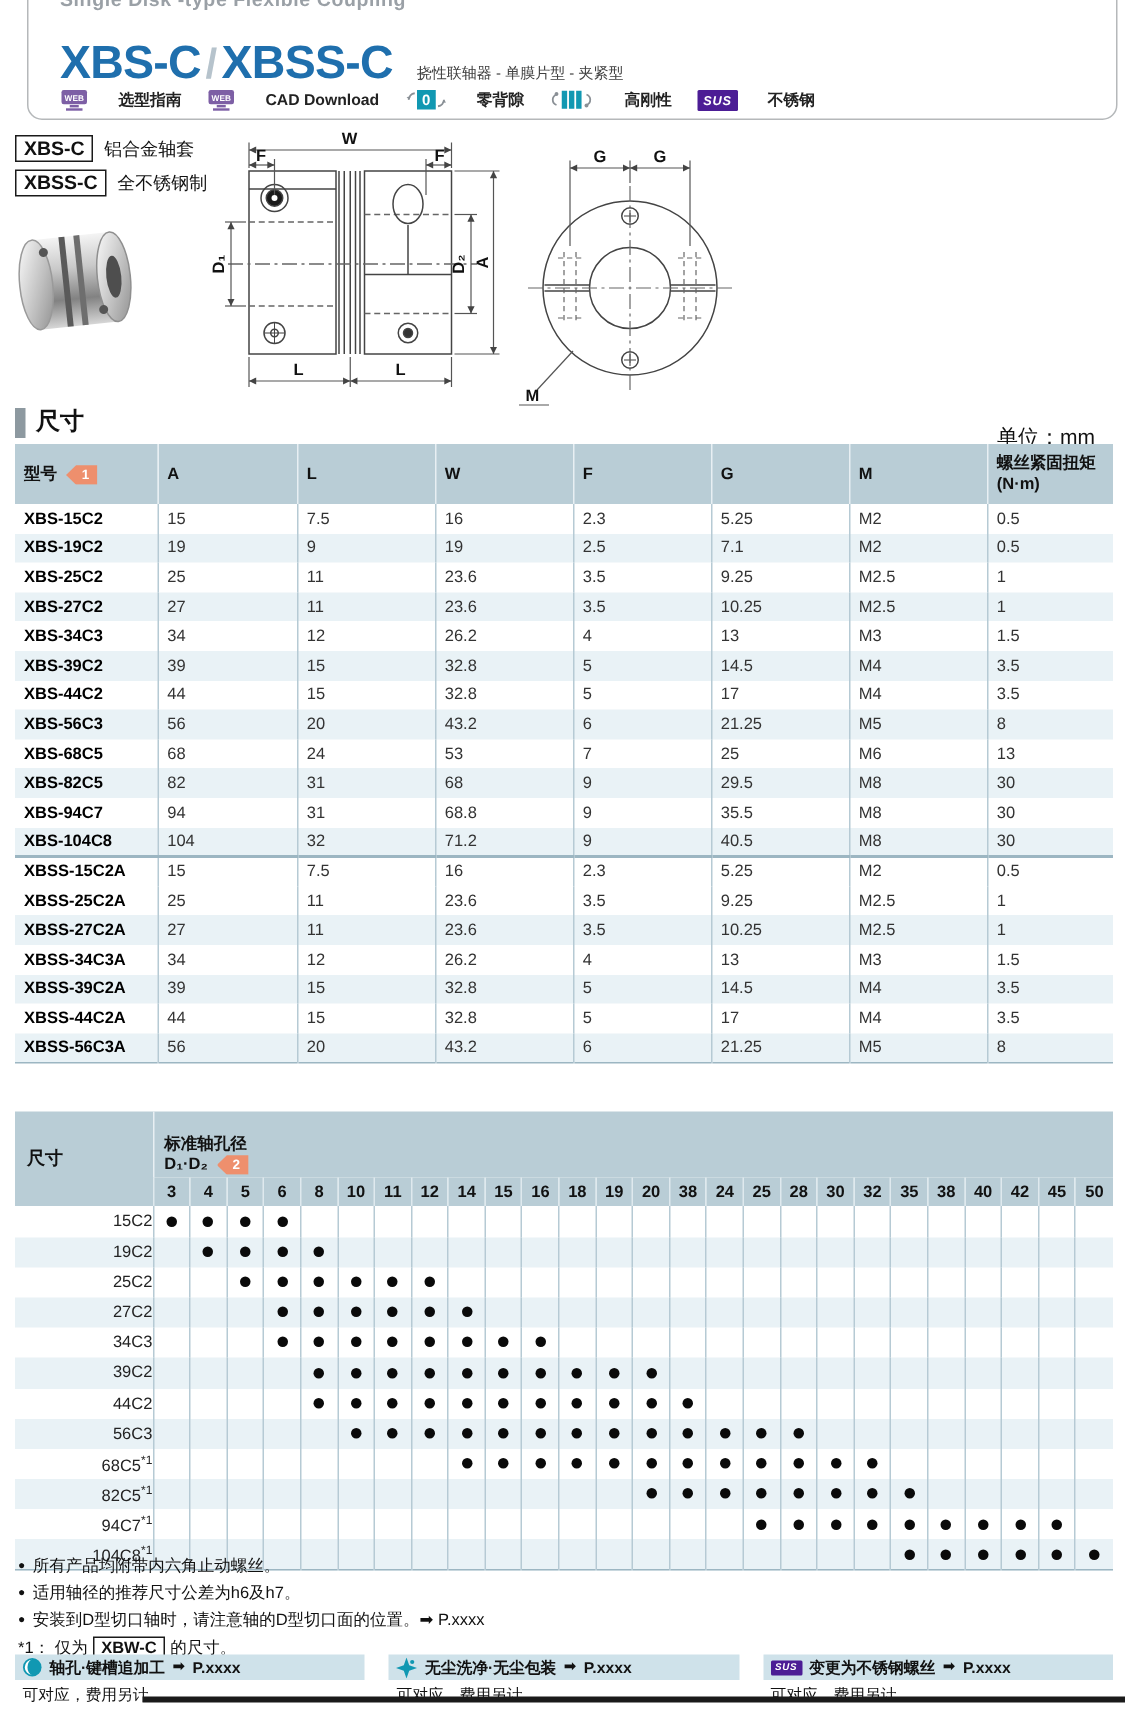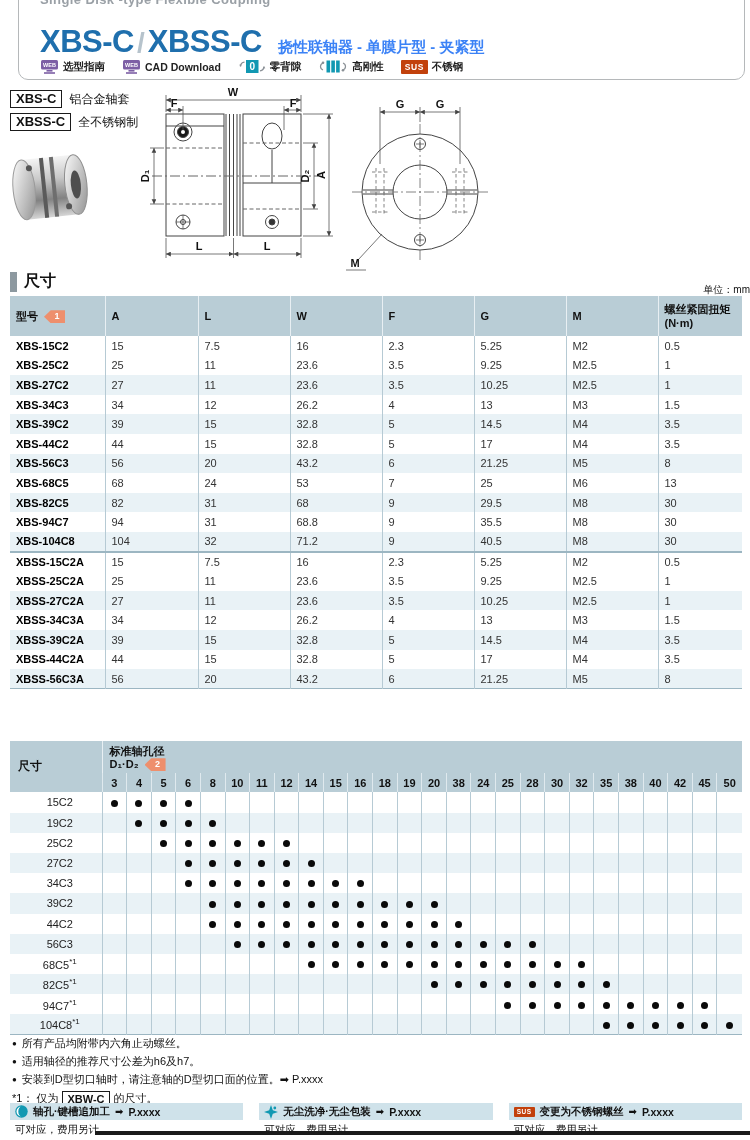--- a/index.html
+++ b/index.html
@@ -9,64 +9,64 @@
     background:#fff; font-family:"Liberation Sans","DejaVu Sans",sans-serif; color:#111;
   }
   
   .header-box{ position:absolute; left:18px; top:-44px; width:727px; height:124px;
     border:1.5px solid #b5b8ba; border-radius:10px; }
   .eyebrow{ position:absolute; left:40px; top:-8px; font-size:13px; font-weight:bold;
     color:#9aa0a6; letter-spacing:.4px; }
   .title-row{ position:absolute; left:40px; top:24px; display:flex; align-items:baseline; }
   .title-main{ font-size:31px; font-weight:bold; color:#1f6fad; letter-spacing:-.5px; }
   .title-sep{ font-size:28px; font-weight:bold; color:#b6c3cc; margin:0 3px; }
-  .subtitle{ margin-left:16px; font-size:15px; font-weight:bold; color:#3b82f6; }
+  .subtitle{ margin-left:16px; font-size:10px; font-weight:normal; color:#404040; }
   .badges-row{ position:absolute; left:40px; top:59px; display:flex; align-items:center; gap:17px; }
-  .badge{ display:flex; align-items:center; gap:4px; font-size:10.5px; font-weight:bold; color:#222;justify-content:center; }
-  .sus-chip{ background:#c2410c; color:#fff; font-size:8.5px; font-weight:bold;
-    padding:2px 4px; border-radius:1px; letter-spacing:.5px; }
+  .badge{ display:flex; align-items:center; gap:20px; font-size:10.5px; font-weight:bold; color:#222;justify-content:center; }
+  .sus-chip{ background:#4c1d95; color:#fff; font-size:8.5px; font-weight:bold;
+    padding:2px 4px; border-radius:1px; letter-spacing:.5px;font-style:italic; }
   
   .variants{ position:absolute; left:10px; top:90px; }
   .variant{ display:flex; align-items:center; gap:7px; margin-bottom:5px; }
   .code-box{ border:1.5px solid #1a1a1a; padding:0 5px; font-size:13px; font-weight:bold;
     line-height:16px; background:#fff; }
   .variant-desc{ font-size:12px; }
   
   .svg-abs{ position:absolute; }
   svg text{ font-family:"Liberation Sans","DejaVu Sans",sans-serif; }
   
   .section-head{ position:absolute; left:10px; top:271px; display:flex; align-items:center; gap:7px; }
   .section-bar{ width:7px; height:20px; background:#8d99a0; }
   .section-title{ font-size:16px; font-weight:bold; }
-  .unit-label{ position:absolute; right:0; top:283px; font-size:10px; color:#111; }
+  .unit-label{ position:absolute; right:20px; top:283px; font-size:14px; color:#111; }
   
   table{ border-collapse:collapse; table-layout:fixed; }
   .dims-table{ position:absolute; left:10px; top:296px; width:732px; border-bottom:1.5px solid #9cb6c2; }
   .dims-table th{ background:#b9cdd6; font-size:11px; font-weight:bold; text-align:left;
     padding:3px 6px; height:40px; vertical-align:middle; border-left:1px solid #e8eff3; white-space:pre-line; line-height:1.3; }
   .dims-table th:first-child{ border-left:none; }
   .th-flex{ display:flex; align-items:flex-end; }
   .dims-table td{ font-size:11px; color:#333; padding:0 6px; height:19.6px;
     border-left:1px solid #b6cad4; vertical-align:middle; }
   .dims-table td.model{ font-weight:bold; color:#000; border-left:none;margin-top:28px; }
   tr.tint td{ background:#e9f2f6; }
   tr.block-start td{ border-top:2px solid #9cb6c2; }
   .flag{ display:inline-flex; align-items:center; justify-content:center; width:21px; height:13px;
     background:#ee8f6d; color:#fff; font-size:9px; font-weight:bold; margin-left:6px;
     clip-path:polygon(0 50%,32% 0,100% 0,100% 100%,32% 100%); padding-left:5px; }
   
   .bore-table{ position:absolute; left:10px; top:741px; width:732px; border-bottom:1.5px solid #9cb6c2; }
   .bore-table th{ background:#b9cdd6; font-weight:bold; vertical-align:middle; }
   th.bore-left{ font-size:12px; text-align:left; padding-left:8px; }
-  th.bore-group{ text-align:left; padding:4px 0 2px 7px; height:30px; border-left:1px solid #e8eff3; }
+  th.bore-group{ text-align:left; padding:16px 0 2px 7px; height:30px; border-left:1px solid #e8eff3; }
   .bore-group-line1{ font-size:11px; line-height:1.2; }
   .bore-group-line2{ font-size:11px; display:flex; align-items:flex-start; line-height:1.2; }
   .bore-table th.num{ font-size:11px; text-align:center; height:19px; border-left:1px solid #dfe9ee; padding:0; }
   .bore-table td{ height:20.2px; border-left:1px solid #b6cad4; vertical-align:middle; text-align:center; padding:0; }
-  .bore-table td.rowlab{ font-size:11px; text-align:center; padding-left:8px; border-left:none; color:#222;margin-left:43px; }
+  .bore-table td.rowlab{ font-size:11px; text-align:right; padding-left:8px; border-left:none; color:#222;margin-left:43px; }
   .bore-table td.rowlab sup{ font-size:8px; }
   .dot{ display:inline-block; width:7px; height:7px; border-radius:50%; background:#0a0a0a; vertical-align:middle; }
   
   .footnotes{ position:absolute; left:12px; top:1036px; font-size:11px; color:#111; }
   .fn-line{ display:flex; align-items:baseline; margin-bottom:3.2px; }
   .fn-bullet{ font-size:8px; margin-right:5px; position:relative; top:-1px; }
   .fn-star{ display:flex; align-items:center; gap:4px; margin-top:1px; }
   .mini-box{ border:1.5px solid #1a1a1a; font-weight:bold; padding:0 4px; font-size:11px; line-height:14px; }
   
   .services{ position:absolute; left:10px; top:1103px; width:732px; display:flex; gap:16px; }
@@ -346,20 +346,30 @@
         <tr>
           <td class="model">XBS-15C2</td>
           <td>15</td>
           <td>7.5</td>
           <td>16</td>
           <td>2.3</td>
           <td>5.25</td>
           <td>M2</td>
           <td>0.5</td>
         </tr>
+        <tr class="tint">
+          <td class="model">XBS-19C2</td>
+          <td>19</td>
+          <td>9</td>
+          <td>19</td>
+          <td>2.5</td>
+          <td>7.1</td>
+          <td>M2</td>
+          <td>0.5</td>
+        </tr>
         <tr>
           <td class="model">XBS-25C2</td>
           <td>25</td>
           <td>11</td>
           <td>23.6</td>
           <td>3.5</td>
           <td>9.25</td>
           <td>M2.5</td>
           <td>1</td>
         </tr>

